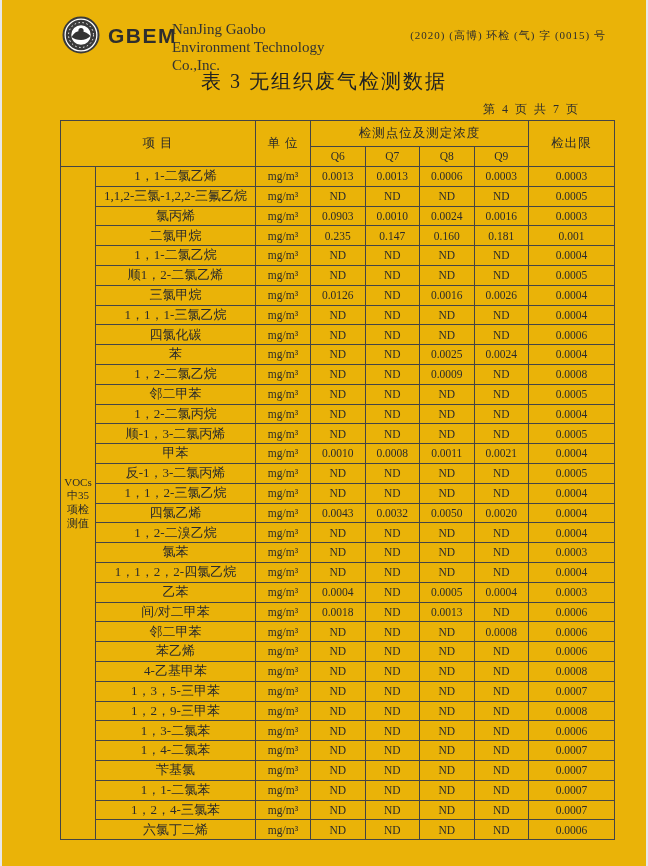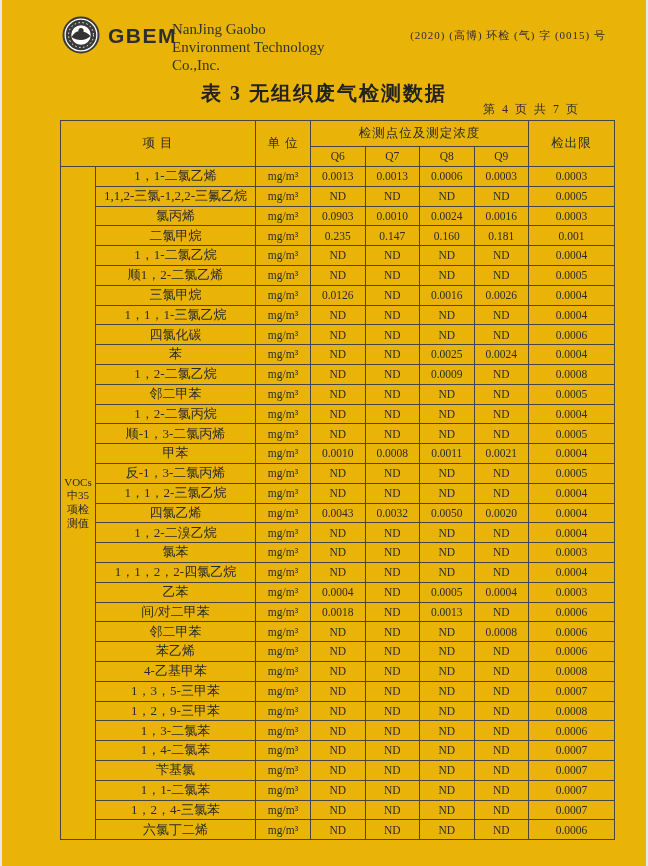--- a/index.html
+++ b/index.html
@@ -27,22 +27,22 @@
     position: absolute; left: 112px; top: 6px;
     font-size: 15px; line-height: 18px; color: #333;
     white-space: pre-line;
   }
   .doc-number {
     position: absolute; right: 4px; top: 14px;
     font-size: 11px; letter-spacing: 1px; color: #2d2d2d;
   }
   
   .doc-title {
-    position: absolute; top: 80px; left: 0; width: 100%;
-    text-align: center; font-size: 20px; font-weight: bold;
+    position: absolute; top: 68px; left: 0; width: 100%;
+    text-align: center; font-size: 20px; font-weight: normal;
     letter-spacing: 2px; color: #222;
   }
   .page-note {
     position: absolute; top: 101px; right: 66px;
     font-size: 12px; letter-spacing: 2px; color: #2d2d2d;
   }
   
   table.data {
     position: absolute; top: 120px; left: 58px;
     width: 554px; height: 719px;

